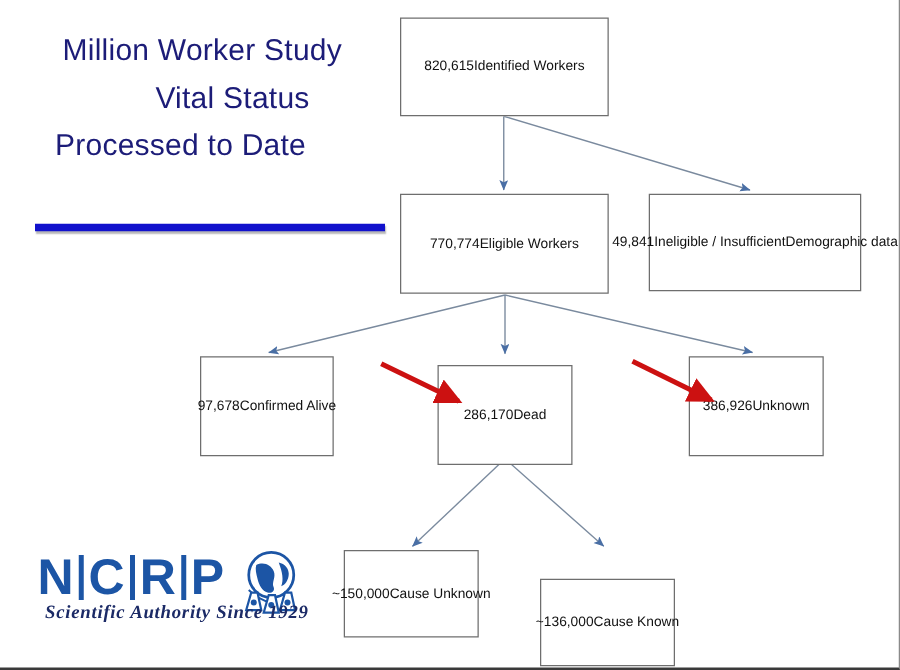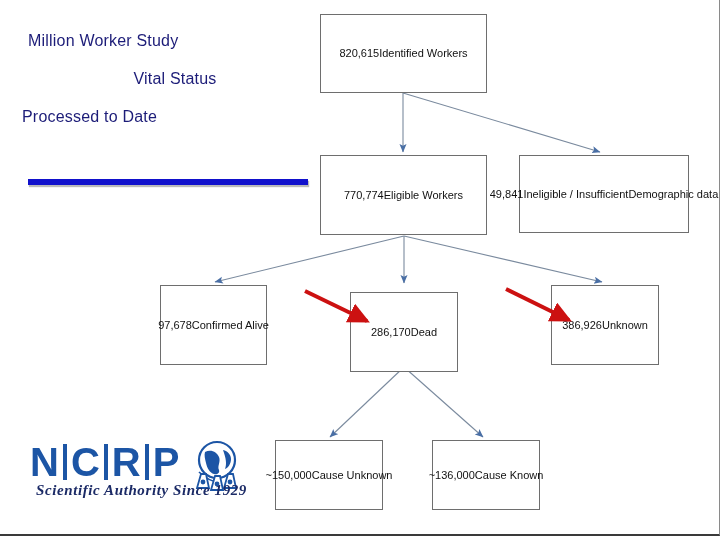--- a/index.html
+++ b/index.html
@@ -21,24 +21,25 @@
 
   
   .title-block {
     position: absolute;
     left: 18px;
     top: 22px;
     width: 300px;
   }
   .title-line {
     color: #1c1c78;
-    font-size: 16px;
+    font-size: 24px;
     line-height: 38px;
     white-space: nowrap;
     letter-spacing: 0.2px;
+    margin-left: 22px;
   }
   .title-line.l1 { text-align: left;   padding-left: 10px; }
   .title-line.l2 { text-align: center; padding-left: 14px; }
   .title-line.l3 { text-align: left;   padding-left: 4px; }
 
   .title-rule {
     position: absolute;
     left: 28px;
     top: 179px;
     width: 280px;
@@ -65,21 +66,21 @@
   }
   .node .ln { display: block; white-space: nowrap; }
 
   #node-identified { left: 320px; top: 14px;  width: 167px; height: 79px; }
   #node-eligible   { left: 320px; top: 155px; width: 167px; height: 80px; }
   #node-ineligible { left: 519px; top: 155px; width: 170px; height: 78px; }
   #node-alive      { left: 160px; top: 285px; width: 107px; height: 80px; }
   #node-dead       { left: 350px; top: 292px; width: 108px; height: 80px; }
   #node-unknown    { left: 551px; top: 285px; width: 108px; height: 80px; }
   #node-cause-unknown { left: 275px; top: 440px; width: 108px; height: 70px; }
-  #node-cause-known   { left: 432px; top: 440px; width: 108px; height: 70px; }
+  #node-cause-known   { left: 432px; top: 463px; width: 108px; height: 70px; }
 
   
   #connectors {
     position: absolute;
     left: 0; top: 0;
     width: 720px;
     height: 536px;
     z-index: 2;
   }
   #annotations {

